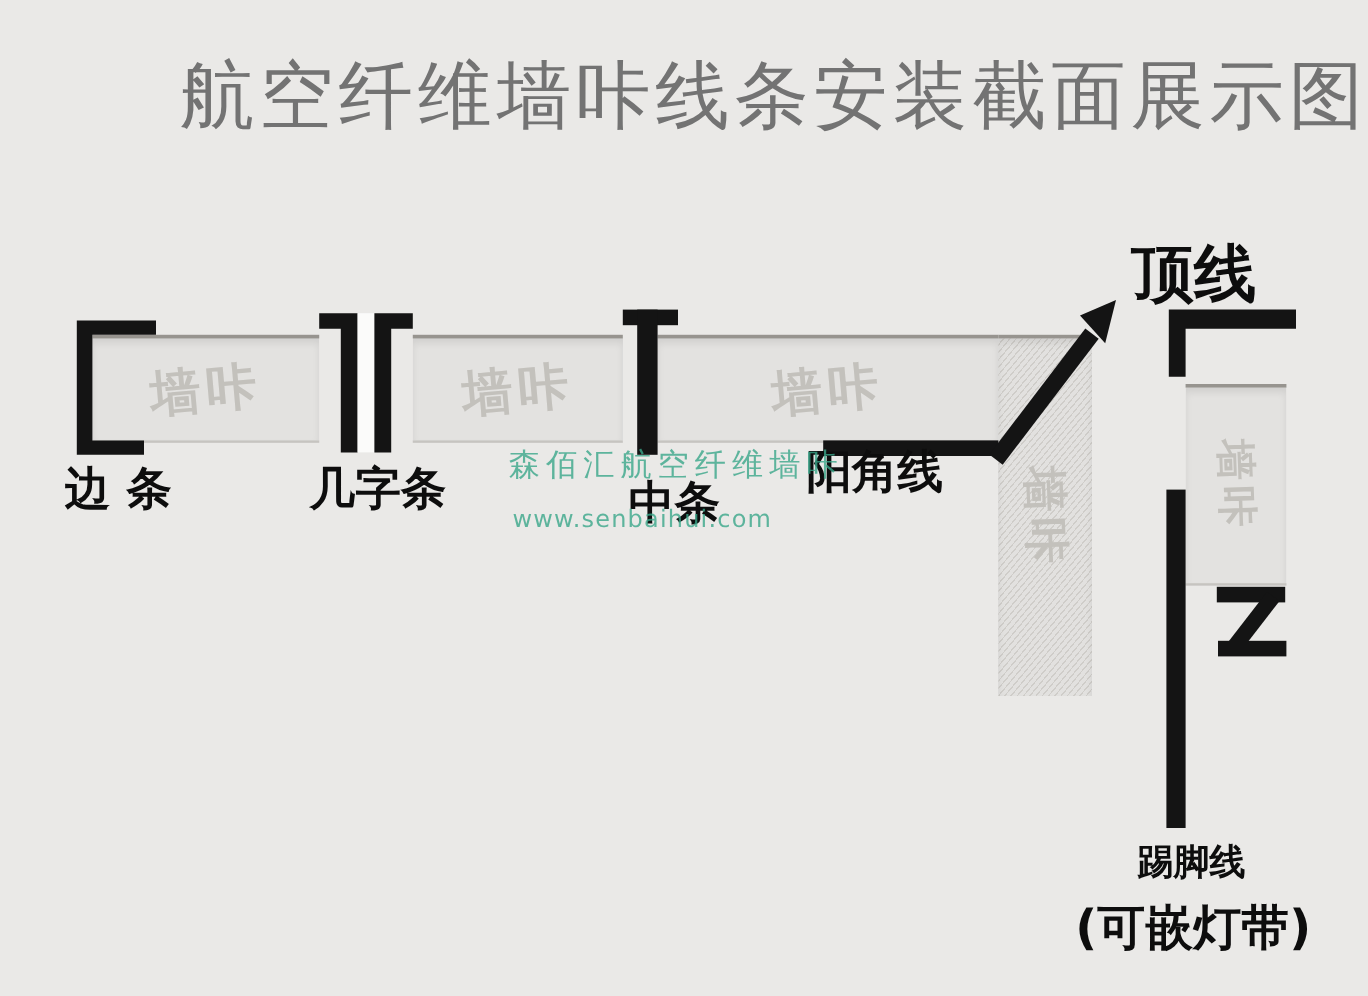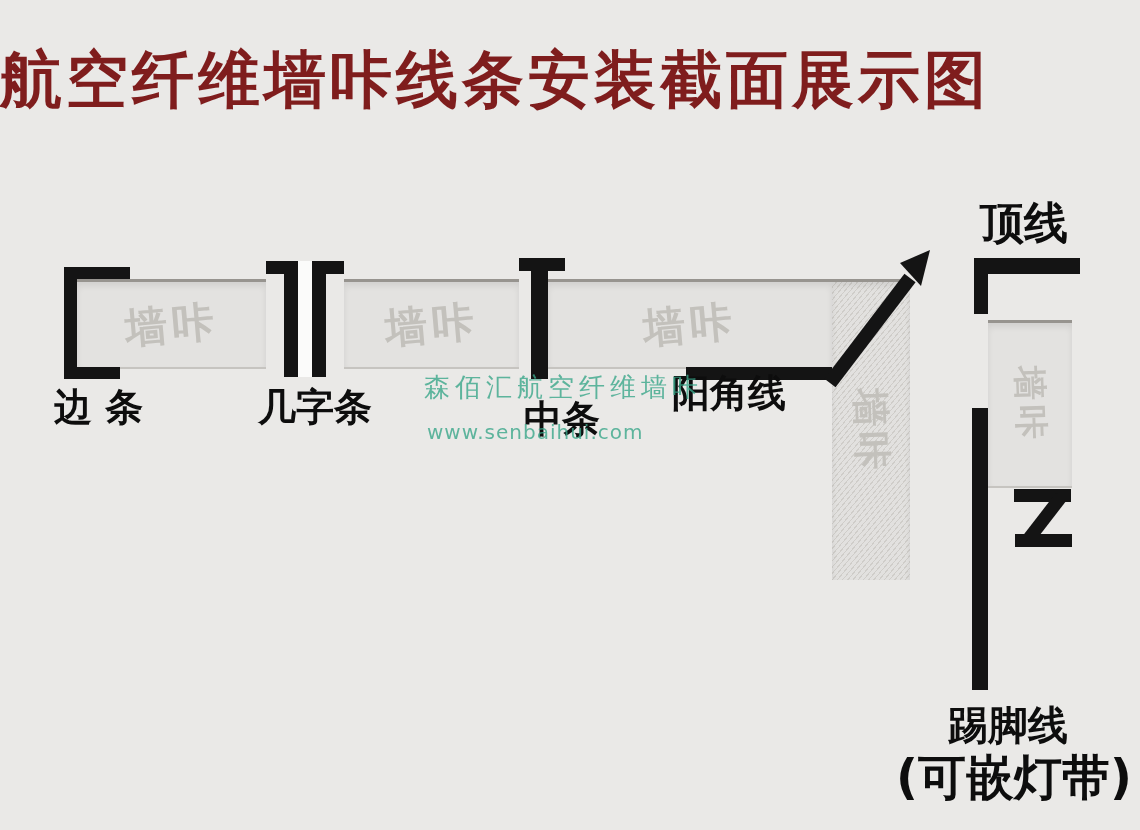--- a/index.html
+++ b/index.html
@@ -2,22 +2,22 @@
 <html><head>
 <meta charset="utf-8">
 <style>
   * { margin:0; padding:0; box-sizing:border-box; }
   html,body { width:1140px; height:830px; }
   body { font-family:"DejaVu Sans","Liberation Sans",sans-serif; }
   .stage { position:relative; width:1140px; height:830px; background:#eae9e7; overflow:hidden; }
 
   .title {
     position:absolute; top:38px; left:0; width:100%;
-    text-align:left; font-size:62px; font-weight:700;
-    letter-spacing:4px; color:#7f1d1d; white-space:nowrap;
+    text-align:right; font-size:62px; font-weight:400;
+    letter-spacing:4px; color:#737373; white-space:nowrap;
   }
 
   .profiles { position:absolute; left:0; top:0; width:1140px; height:830px; }
 
   .panel {
     position:absolute; background:#e3e2e0;
     border-top:3px solid #97948f; border-bottom:2px solid #c6c4c0;
     display:flex; align-items:center; justify-content:center;
     box-shadow: inset 0 4px 6px rgba(0,0,0,0.08);
   }
@@ -37,23 +37,23 @@
   .panel-right .wm { font-size:34px; }
 
   .label {
     position:absolute; font-size:38px; font-weight:800;
     color:#0d0d0d; white-space:nowrap;
   }
   .label-edge    { left:54px;  top:382px; }
   .label-ji      { left:258px; top:382px; }
   .label-middle  { left:524px; top:394px; }
   .label-corner  { left:672px; top:368px; }
-  .label-crown   { left:980px; top:194px; font-size:44px; }
-  .label-skirt   { left:948px; top:698px; font-size:40px; }
-  .label-note    { left:896px; top:746px; font-size:48px; }
+  .label-crown   { left:943px; top:194px; font-size:52px; }
+  .label-skirt   { left:948px; top:698px; font-size:30px; }
+  .label-note    { left:896px; top:746px; font-size:40px; }
 
   .green { position:absolute; font-weight:400; color:rgba(57,166,137,0.8); white-space:nowrap; }
   .green-line1 { left:424px; top:370px; font-size:26px; letter-spacing:5px; }
   .green-line2 { left:427px; top:420px; font-size:20px; letter-spacing:1px; }
 </style>
 </head>
 <body>
 
 <div class="stage">
 

